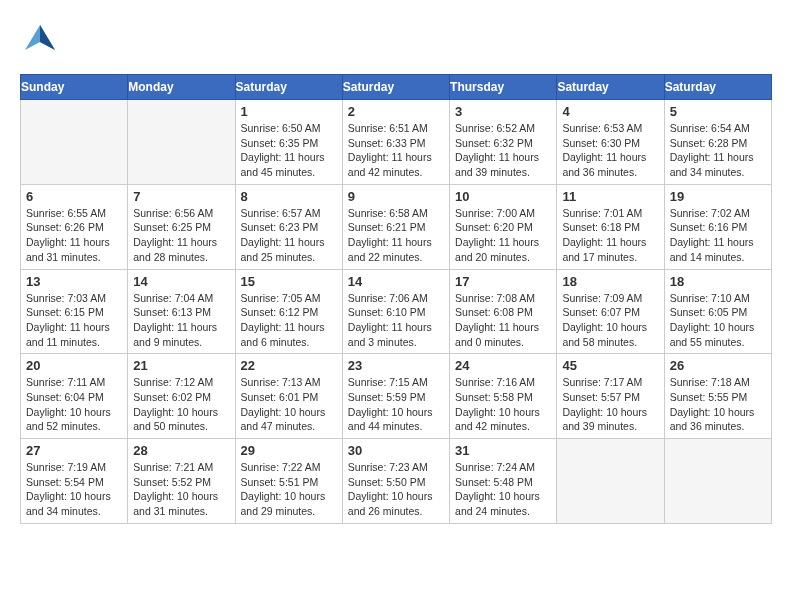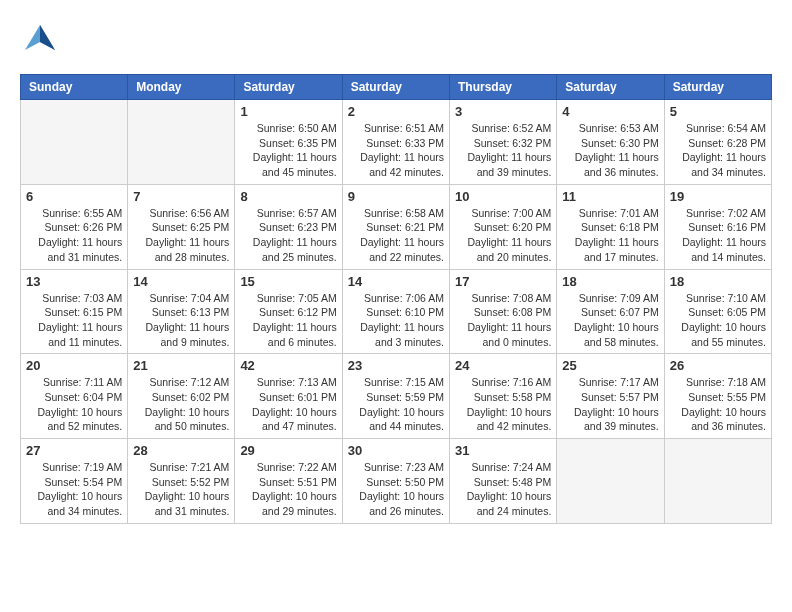--- a/index.html
+++ b/index.html
@@ -30,21 +30,21 @@
     }
     .calendar {
       width: 100%;
       border-collapse: collapse;
       font-size: 11px;
     }
     .calendar th {
       background: #3a6bbf;
       color: #fff;
       text-align: left;
-      padding: 5px 8px;
+      padding: 5px 0;
       font-size: 12px;
       font-weight: bold;
       border: 1px solid #2a55a0;
     }
     .calendar td {
       border: 1px solid #ccc;
       vertical-align: top;
       padding: 4px 5px;
       width: 108px;
       min-height: 80px;
@@ -60,21 +60,20 @@
       font-size: 13px;
       font-weight: bold;
       color: #333;
       display: block;
       margin-bottom: 2px;
     }
     .day-info {
       color: #333;
       font-size: 10.5px;
       line-height: 1.4;
-      text-align: right;
     }
     .logo-wrapper {
       display: flex;
       align-items: center;
     }
     .logo-icon {
       margin-right: 4px;
     }
     .logo-lines {
       display: flex;
@@ -213,33 +212,33 @@
       <tr>
         <td>
           <span class="day-num">20</span>
           <div class="day-info">Sunrise: 7:11 AM<br>Sunset: 6:04 PM<br>Daylight: 10 hours and 52 minutes.</div>
         </td>
         <td>
           <span class="day-num">21</span>
           <div class="day-info">Sunrise: 7:12 AM<br>Sunset: 6:02 PM<br>Daylight: 10 hours and 50 minutes.</div>
         </td>
         <td>
-          <span class="day-num">42</span>
+          <span class="day-num">22</span>
           <div class="day-info">Sunrise: 7:13 AM<br>Sunset: 6:01 PM<br>Daylight: 10 hours and 47 minutes.</div>
         </td>
         <td>
           <span class="day-num">23</span>
           <div class="day-info">Sunrise: 7:15 AM<br>Sunset: 5:59 PM<br>Daylight: 10 hours and 44 minutes.</div>
         </td>
         <td>
           <span class="day-num">24</span>
           <div class="day-info">Sunrise: 7:16 AM<br>Sunset: 5:58 PM<br>Daylight: 10 hours and 42 minutes.</div>
         </td>
         <td>
-          <span class="day-num">25</span>
+          <span class="day-num">45</span>
           <div class="day-info">Sunrise: 7:17 AM<br>Sunset: 5:57 PM<br>Daylight: 10 hours and 39 minutes.</div>
         </td>
         <td>
           <span class="day-num">26</span>
           <div class="day-info">Sunrise: 7:18 AM<br>Sunset: 5:55 PM<br>Daylight: 10 hours and 36 minutes.</div>
         </td>
       </tr>
       <tr>
         <td>
           <span class="day-num">27</span>

